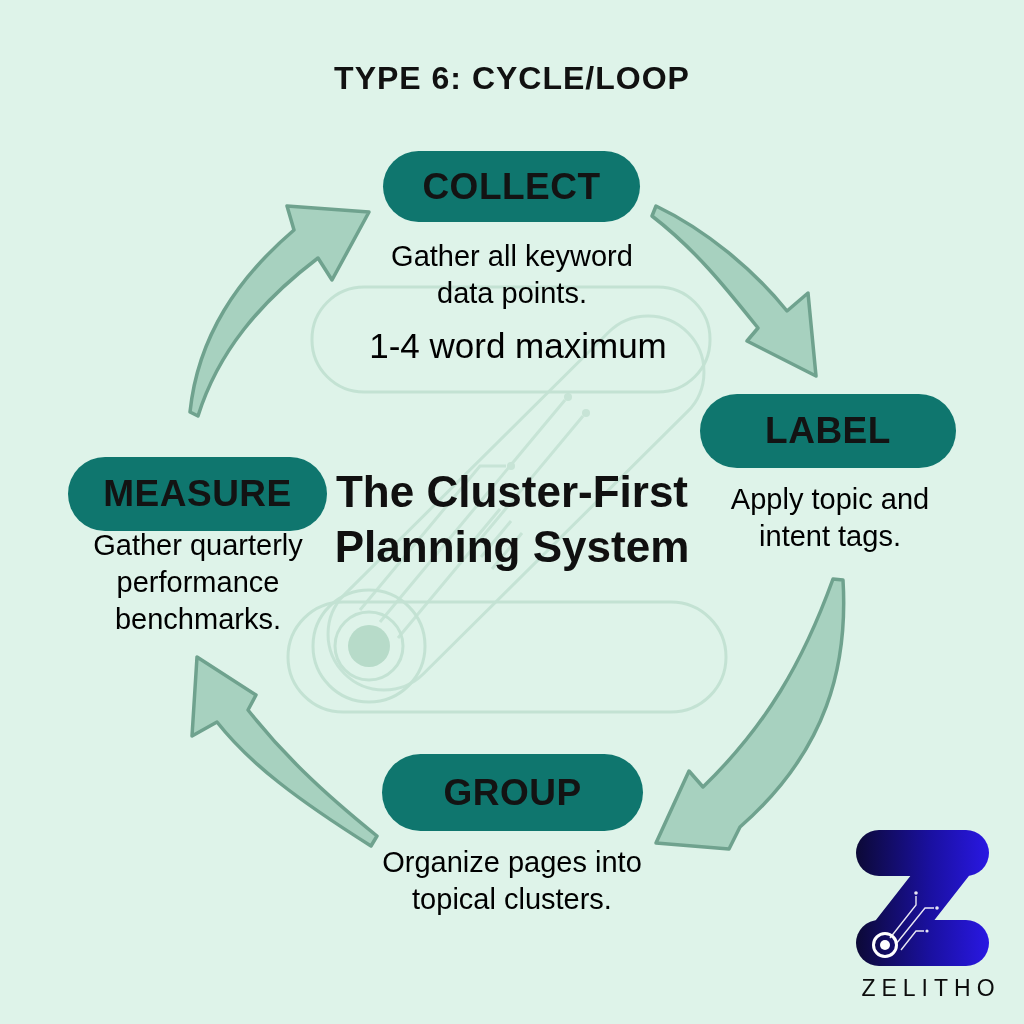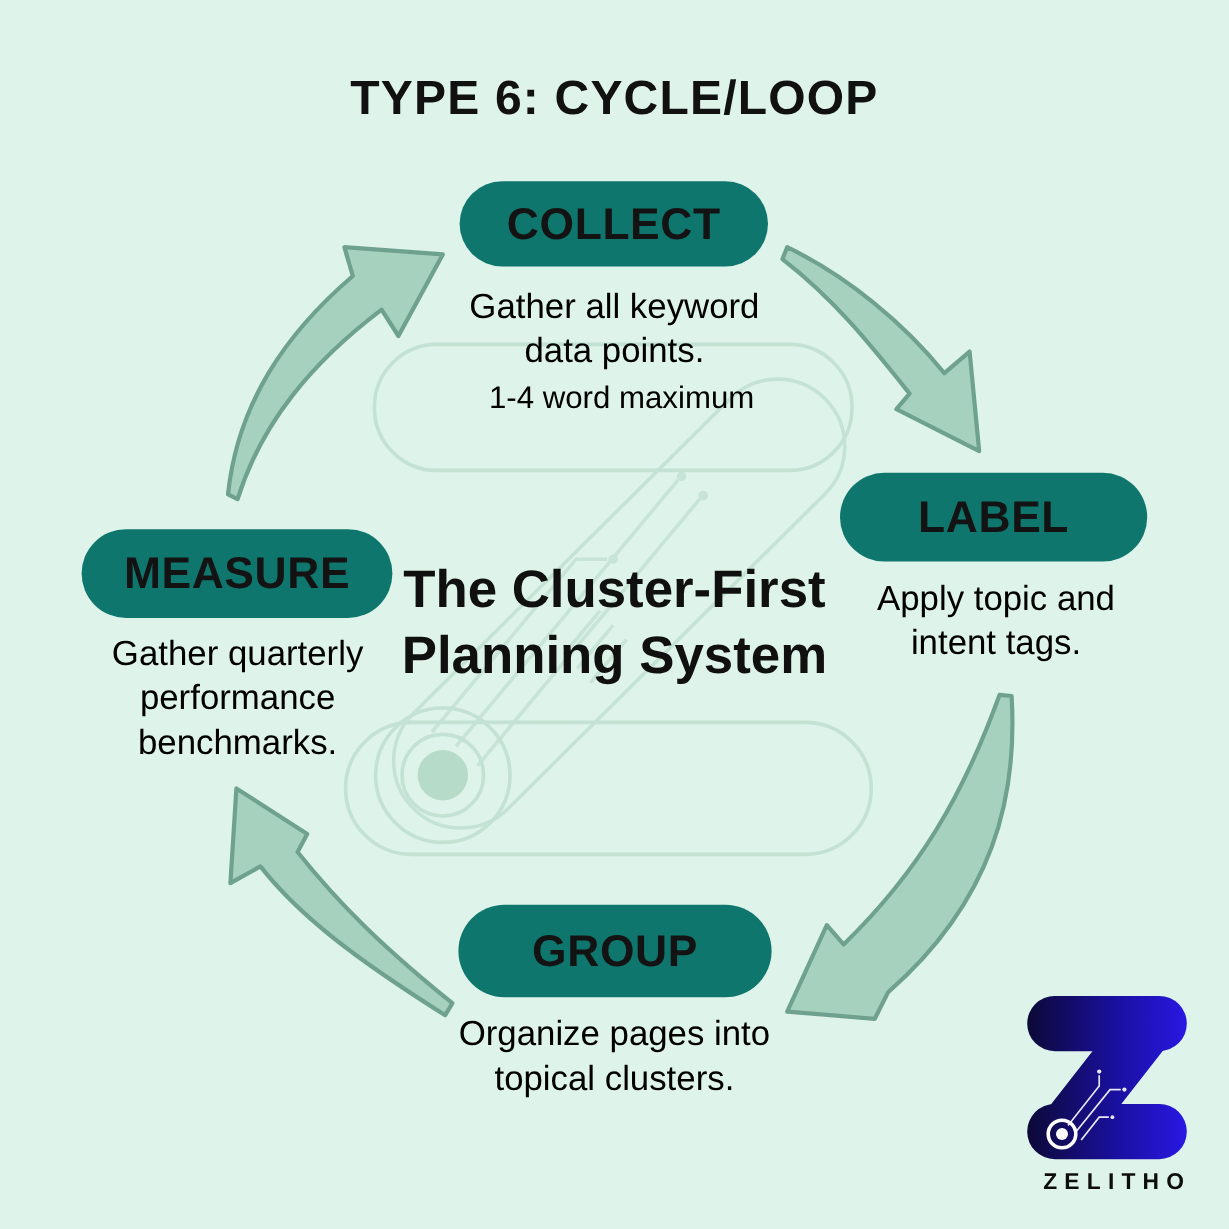--- a/index.html
+++ b/index.html
@@ -3,46 +3,46 @@
 <meta charset="utf-8">
 <style>
   html,body{margin:0;padding:0;background:#def3e9;}
   .canvas{
     position:relative;width:1024px;height:1024px;background:#def3e9;
     font-family:"Liberation Sans",sans-serif;overflow:hidden;color:#131313;
   }
   svg.layer{position:absolute;left:0;top:0;width:1024px;height:1024px;}
   .title{
     position:absolute;top:60px;left:0;width:1024px;text-align:center;
-    font-size:40px;font-weight:800;letter-spacing:1px;color:#111;
+    font-size:32px;font-weight:800;letter-spacing:1px;color:#111;
   }
   .pill{
     position:absolute;background:#0f766e;border-radius:40px;
     display:flex;align-items:center;justify-content:center;
     font-weight:800;font-size:37px;letter-spacing:.5px;color:#131313;
   }
   .pill-collect{left:383px;top:151px;width:257px;height:71px;}
   .pill-label{left:700px;top:394px;width:256px;height:74px;justify-content:center;}
-  .pill-measure{left:68px;top:441px;width:259px;height:74px;}
+  .pill-measure{left:68px;top:457px;width:259px;height:74px;}
   .pill-group{left:382px;top:754px;width:261px;height:77px;}
   .desc{
     position:absolute;text-align:center;font-size:29px;line-height:37px;color:#000000;
   }
   .desc-collect{left:312px;top:238px;width:400px;}
   .desc-label{left:688px;top:481px;width:284px;}
   .desc-measure{left:43px;top:527px;width:310px;}
   .desc-group{left:327px;top:844px;width:370px;}
-  .note{font-size:26px;line-height:34px;margin-top:2px;padding-left:12px;}
+  .note{font-size:35px;line-height:34px;margin-top:17px;padding-left:12px;}
   .headline{
     position:absolute;top:464px;left:262px;width:500px;text-align:center;
     font-weight:800;font-size:44px;line-height:55px;color:#101010;
   }
   .brand-name{
     position:absolute;left:842px;top:975px;width:172px;text-align:center;
-    font-weight:700;font-size:19px;letter-spacing:6px;padding-left:6px;
+    font-weight:400;font-size:23px;letter-spacing:6px;padding-left:6px;
     box-sizing:border-box;color:#0d0d0d;
   }
 </style>
 </head>
 <body>
 
 <div class="canvas">
 
   <svg class="layer" viewBox="0 0 1024 1024">
     <defs>

